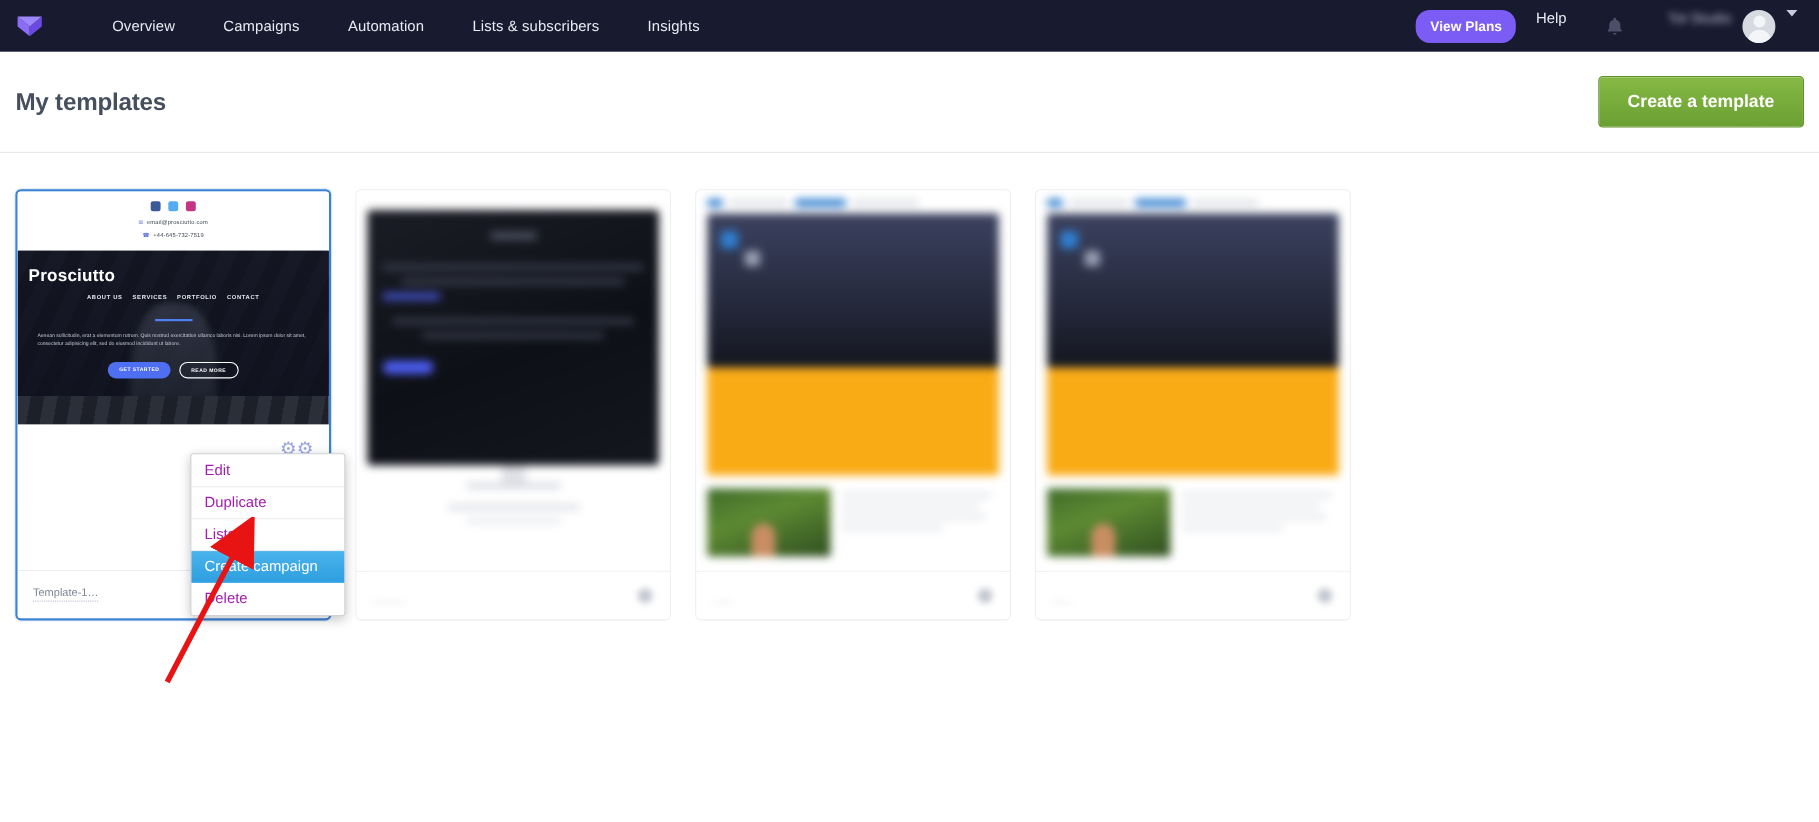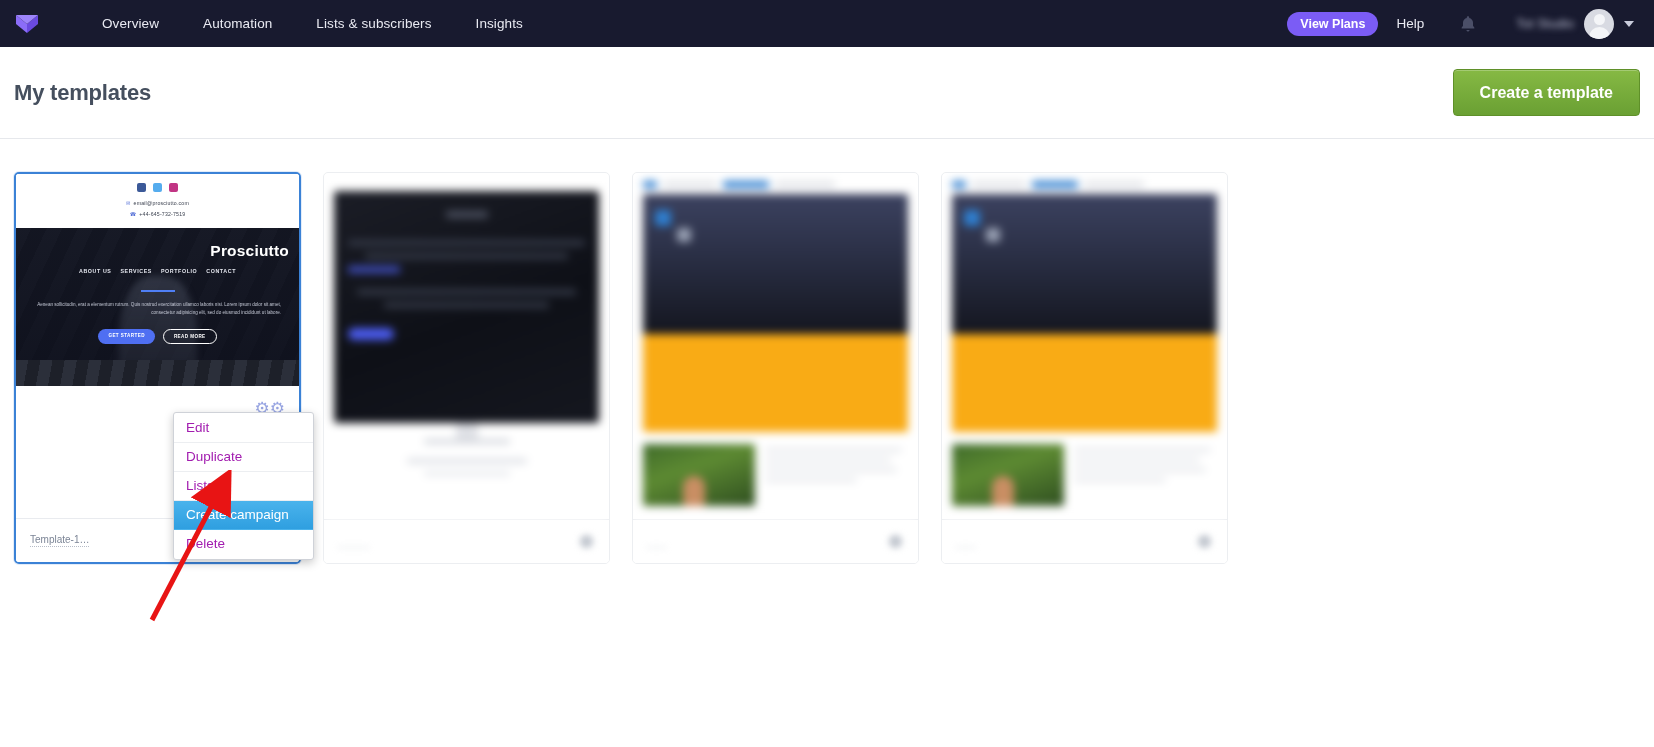--- a/index.html
+++ b/index.html
@@ -35,21 +35,20 @@
     font-size: 13.5px;
     padding: 0 22px;
     line-height: 47px;
     cursor: pointer;
     white-space: nowrap;
     letter-spacing: .1px;
   }
   .nav-right {
     margin-left: auto;
     display: flex;
-    align-items: center;
     gap: 0;
     padding-right: 6px;
   }
   .view-plans {
     background: #7b5cf5;
     color: #ffffff;
     font-size: 12.5px;
     font-weight: bold;
     border: none;
     border-radius: 13px;
@@ -206,21 +205,21 @@
     letter-spacing: .2px;
   }
   .pros-contact .ic { color: #5a74d8; margin-right: 3px; }
   .pros-hero {
     position: relative;
     background:
       linear-gradient(rgba(12,14,26,.78), rgba(12,14,26,.88)),
       repeating-linear-gradient(115deg, #3d4350 0 14px, #2c313c 14px 28px),
       #23262f;
     padding: 14px 10px 16px;
-    text-align: right;
+    text-align: left;
     color: #ffffff;
     overflow: hidden;
   }
   .pros-hero::before {
     content:"";
     position:absolute; left:50%; top:36%;
     width:78px; height:150px;
     transform: translateX(-50%);
     background: linear-gradient(180deg, rgba(70,76,92,.55), rgba(30,33,42,.2));
     border-radius: 40% 40% 0 0;
@@ -373,20 +372,21 @@
   <div class="brand-logo">
     <svg width="24" height="20" viewBox="0 0 24 20">
       <path d="M1 1 L12 10 L12 19 L1 10 Z" fill="#8b6df8"></path>
       <path d="M23 1 L12 10 L12 19 L23 10 Z" fill="#6a4ae0"></path>
       <path d="M1 1 L23 1 L12 10 Z" fill="#9d85fb"></path>
     </svg>
   </div>
 
   <div class="nav-links">
     <div class="nav-link">Overview</div>
+    <div class="nav-link">Campaigns</div>
     <div class="nav-link">Automation</div>
     <div class="nav-link">Lists &amp; subscribers</div>
     <div class="nav-link">Insights</div>
   </div>
 
   <div class="nav-right">
     <button class="view-plans">View Plans</button>
     <div class="help-link">Help</div>
     <div class="bell-icon">
       <svg width="16" height="18" viewBox="0 0 16 18">

